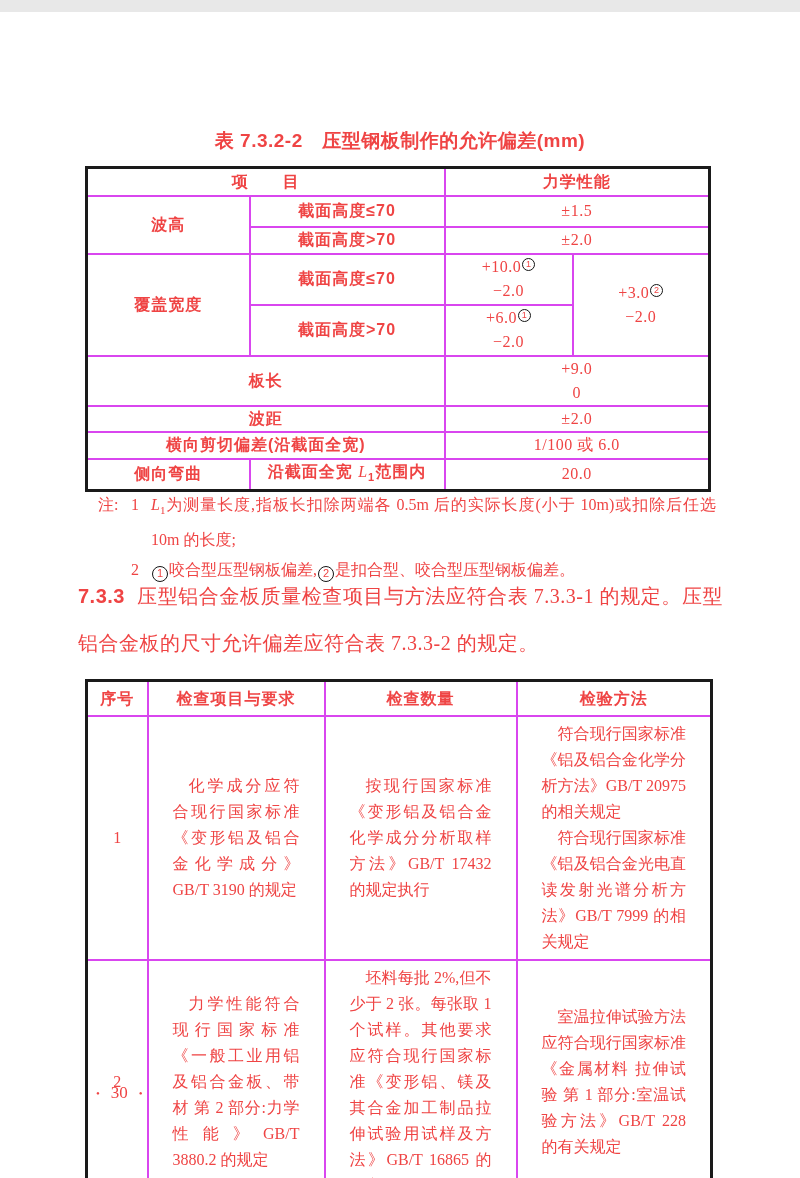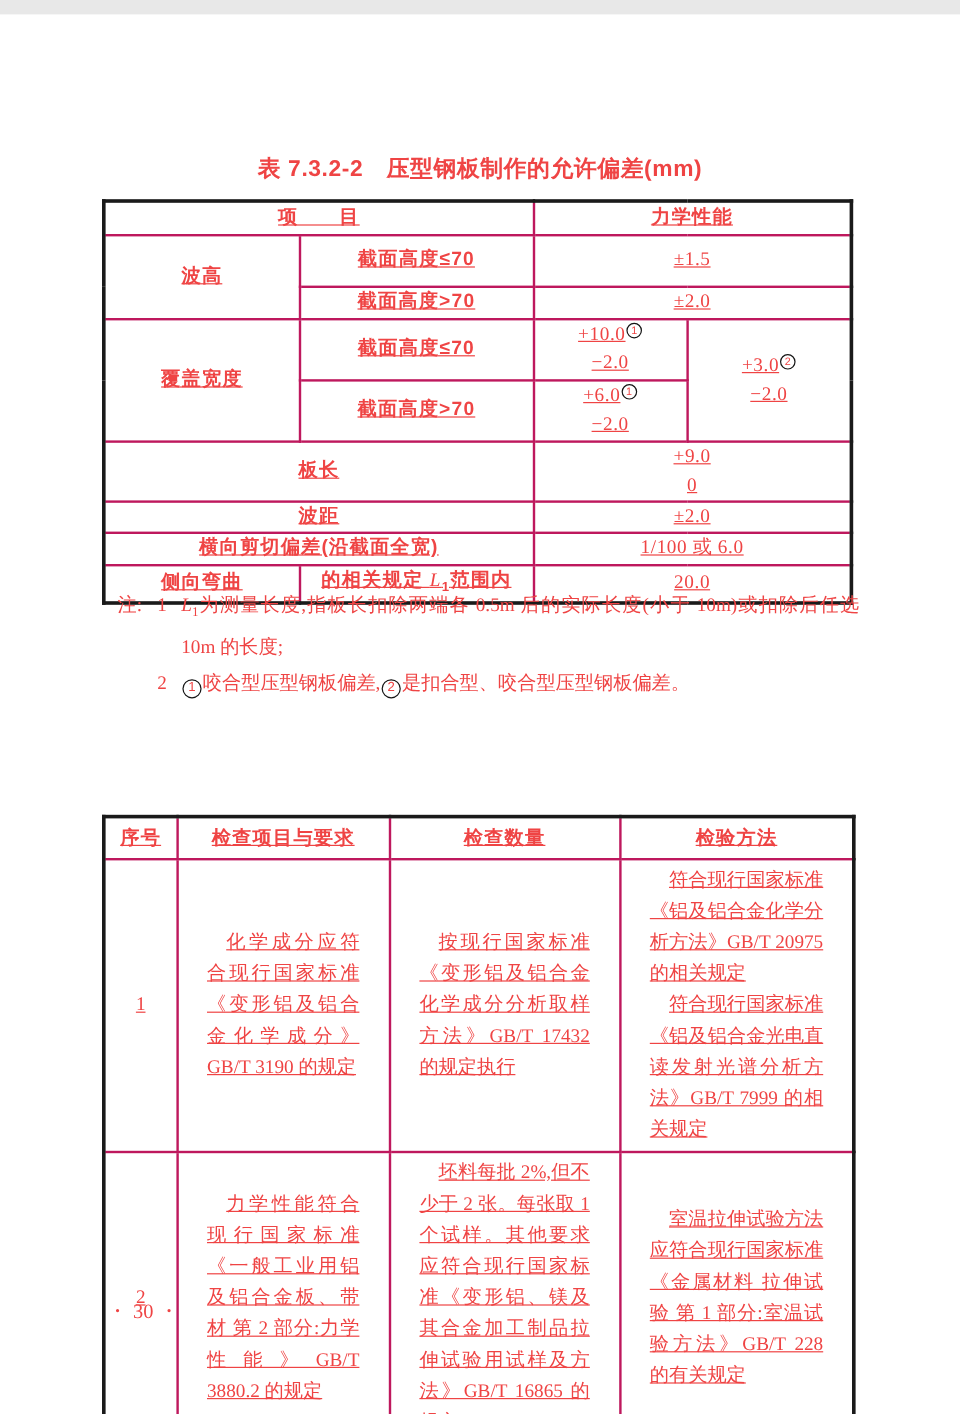--- a/index.html
+++ b/index.html
@@ -17,21 +17,21 @@
     position:absolute;left:0;width:100%;
     text-align:center;
     font-family:"Liberation Sans","DejaVu Sans",sans-serif;
     font-weight:bold;
   }
   .tbl-title.t1{top:116px;font-size:19px;letter-spacing:.5px;}
   .tbl-title.t2{top:640px;font-size:17px;letter-spacing:.5px;}
 
   
   table{border-collapse:collapse;table-layout:fixed;}
-  td{border:2px solid #be185d;text-align:center;vertical-align:middle;padding:0;text-decoration:underline;}
+  td{border:2px solid #d946ef;text-align:center;vertical-align:middle;padding:0;}
 
   
   .t1tbl{position:absolute;left:85px;top:154px;width:623px;border:3px solid #1a1a1a;}
   .t1tbl td{font-size:16px;line-height:24px;}
   .t1tbl .lbl{font-family:"Liberation Sans","DejaVu Sans",sans-serif;font-weight:bold;letter-spacing:1px;}
   .t1tbl .num{font-family:"Liberation Serif","DejaVu Serif",serif;font-weight:normal;letter-spacing:.5px;}
   .sp2{white-space:pre;}
 
   
   .circ{
@@ -95,21 +95,21 @@
         <col style="width:163px">
         <col style="width:195px">
         <col style="width:128px">
         <col style="width:137px">
       </colgroup>
     <tbody>
         <tr style="height:28px">
       <td colspan="2" class="lbl sp2">项　　目</td>
       <td colspan="2" class="lbl">力学性能</td>
     </tr>
-    <tr style="height:43px">
+    <tr style="height:31px">
       <td rowspan="2" class="lbl">波高</td>
       <td class="lbl">截面高度≤70</td>
       <td colspan="2" class="num">±1.5</td>
     </tr>
     <tr style="height:27px">
       <td class="lbl">截面高度&gt;70</td>
       <td colspan="2" class="num">±2.0</td>
     </tr>
     <tr style="height:51px">
       <td rowspan="2" class="lbl">覆盖宽度</td>
@@ -140,39 +140,42 @@
     <tr style="height:16px">
       <td colspan="2" class="lbl">波距</td>
       <td colspan="2" class="num">±2.0</td>
     </tr>
     <tr style="height:27px">
       <td colspan="2" class="lbl">横向剪切偏差(沿截面全宽)</td>
       <td colspan="2" class="num">1/100 或 6.0</td>
     </tr>
     <tr style="height:29px">
       <td class="lbl">侧向弯曲</td>
-      <td class="lbl"><span>的相关规定 </span><span class="lvar">L</span><sub>1</sub><span>范围内</span></td>
+      <td class="lbl"><span>沿截面全宽 </span><span class="lvar">L</span><sub>1</sub><span>范围内</span></td>
       <td colspan="2" class="num">20.0</td>
     </tr>
   </tbody>
     </table>
 
   <div class="notes">
     <div class="note">
       <span class="nlabel">注:</span>
       <span class="nnum">1</span>
       <span class="nbody"><span class="lvar">L</span><sub>1</sub><span>为测量长度,指板长扣除两端各 0.5m 后的实际长度(小于 10m)或扣除后任选 10m 的长度;</span></span>
     </div>
     <div class="note">
       <span class="nlabel"></span>
       <span class="nnum">2</span>
       <span class="nbody"><span class="circ inline">1</span><span>咬合型压型钢板偏差,</span><span class="circ inline">2</span><span>是扣合型、咬合型压型钢板偏差。</span></span>
     </div>
   </div>
 
+  <div class="section">
+    <span class="secnum">7.3.3</span><span>压型铝合金板质量检查项目与方法应符合表 7.3.3-1 的规定。压型铝合金板的尺寸允许偏差应符合表 7.3.3-2 的规定。</span>
+  </div>
 
 
   <table class="t2tbl">
     <colgroup>
         <col style="width:61px">
         <col style="width:177px">
         <col style="width:192px">
         <col style="width:195px">
       </colgroup>
     <tbody>

